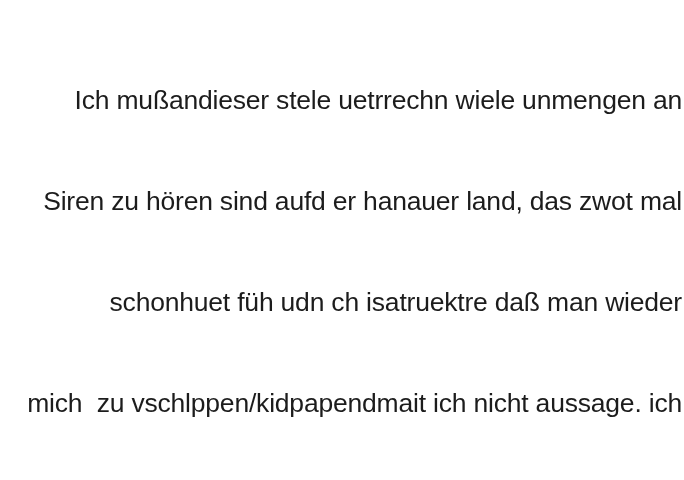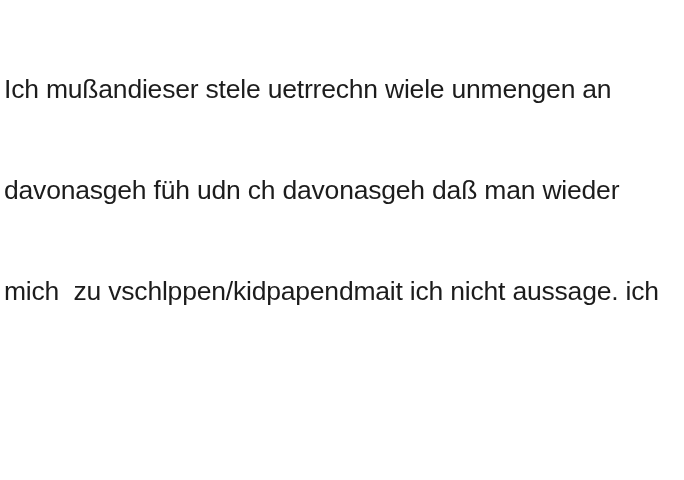--- a/index.html
+++ b/index.html
@@ -9,39 +9,41 @@
   }
   body {
     width: 684px;
     height: 480px;
     overflow: hidden;
   }
   .text-document {
     box-sizing: border-box;
     width: 684px;
     height: 480px;
-    padding: 6px 2px 0 4px;
+    padding: 17px 2px 0 4px;
     font-family: "Liberation Sans", sans-serif;
     font-size: 26.5px;
     line-height: 33.6px;
     color: #1c1c1c;
     letter-spacing: -0.2px;
     white-space: pre;
+    text-align: right;
   }
   .text-line {
     height: 33.6px;
     white-space: pre;
   }
 </style>
 </head>
 <body>
 
 <div class="text-document">
   <div class="text-line">Ich mußandieser stele uetrrechn wiele unmengen an</div>
-  <div class="text-line">davonasgeh füh udn ch davonasgeh daß man wieder</div>
+  <div class="text-line">Siren zu hören sind aufd er hanauer land, das zwot mal</div>
+  <div class="text-line">schonhuet füh udn ch isatruektre daß man wieder</div>
   <div class="text-line">mich  zu vschlppen/kidpapendmait ich nicht aussage. ich</div>
   
   
   
   
   
   
   
   
   

